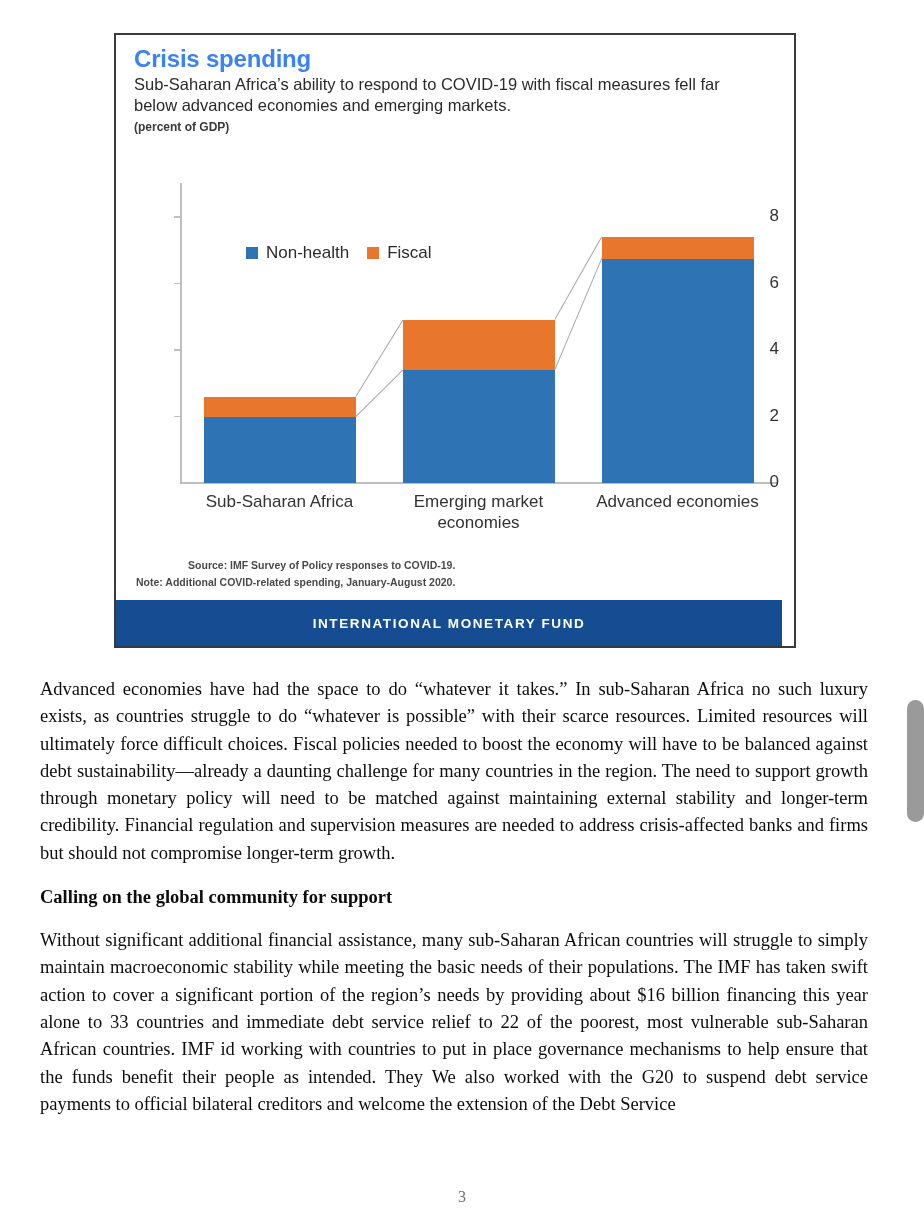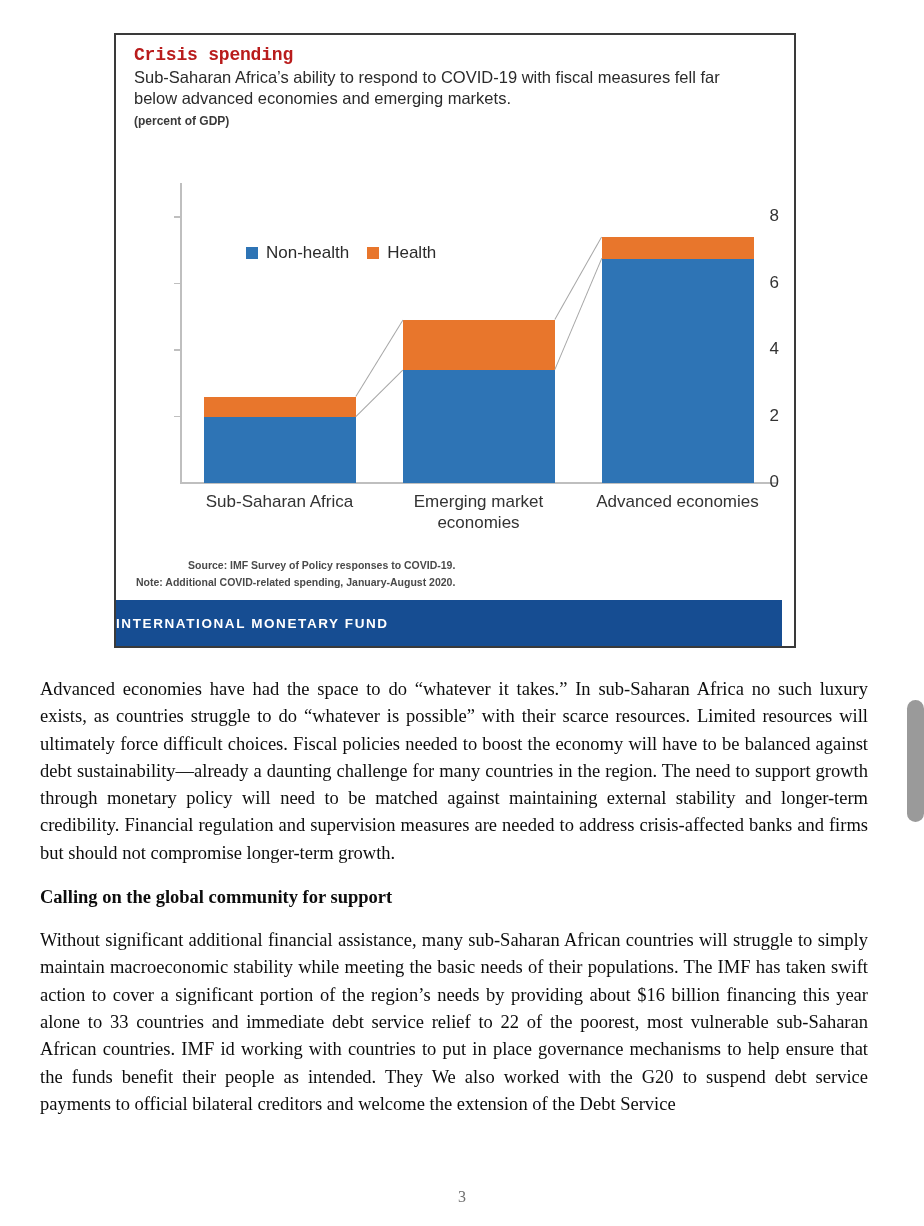--- a/index.html
+++ b/index.html
@@ -27,24 +27,24 @@
     background: #ffffff;
   }
   .fig-inner {
     position: relative;
     width: 100%;
     height: 100%;
     box-sizing: border-box;
     padding: 8px 14px 0 18px;
   }
   .fig-title {
-    font-family: Liberation Mono, monospace;
-    font-weight: bold;
-    font-size: 18px;
-    color: #b91c1c;
+    font-family: Liberation Sans, sans-serif;
+    font-weight: bold;
+    font-size: 24px;
+    color: #3b82f6;
     letter-spacing: -0.2px;
     line-height: 1.15;
     margin: 2px 0 1px 0;
   }
   .fig-subtitle {
     font-family: "Liberation Sans", sans-serif;
     font-size: 16.5px;
     color: #2b2b2b;
     line-height: 1.30;
     max-width: 615px;
@@ -165,21 +165,21 @@
   }
   .imf-banner {
     position: absolute;
     left: 0;
     right: 12px;
     bottom: 0;
     height: 46px;
     background: #164D92;
     display: flex;
     align-items: center;
-    justify-content: flex-start;
+    justify-content: center;
   }
   .imf-banner span {
     font-family: "Liberation Sans", sans-serif;
     font-size: 13.5px;
     font-weight: bold;
     letter-spacing: 1.6px;
     color: #ffffff;
   }
 
   
@@ -275,21 +275,21 @@
           <div class="xtick-label" style="left: 444px; width: 199px;">Advanced economies</div>
         </div>
 
       <div class="legend" id="legend">
           <div class="legend-item">
             <span class="legend-swatch" style="background: rgb(46, 116, 181);"></span>
             <span>Non-health</span>
           </div>
           <div class="legend-item">
             <span class="legend-swatch" style="background: rgb(232, 118, 44);"></span>
-            <span>Health</span>
+            <span>Fiscal</span>
           </div>
         </div>
     </div>
 
     <div class="fig-notes">
       <div>Source: IMF Survey of Policy responses to COVID-19.</div>
       <div>Note: Additional COVID-related spending, January-August 2020.</div>
     </div>
 
     <div class="imf-banner">

